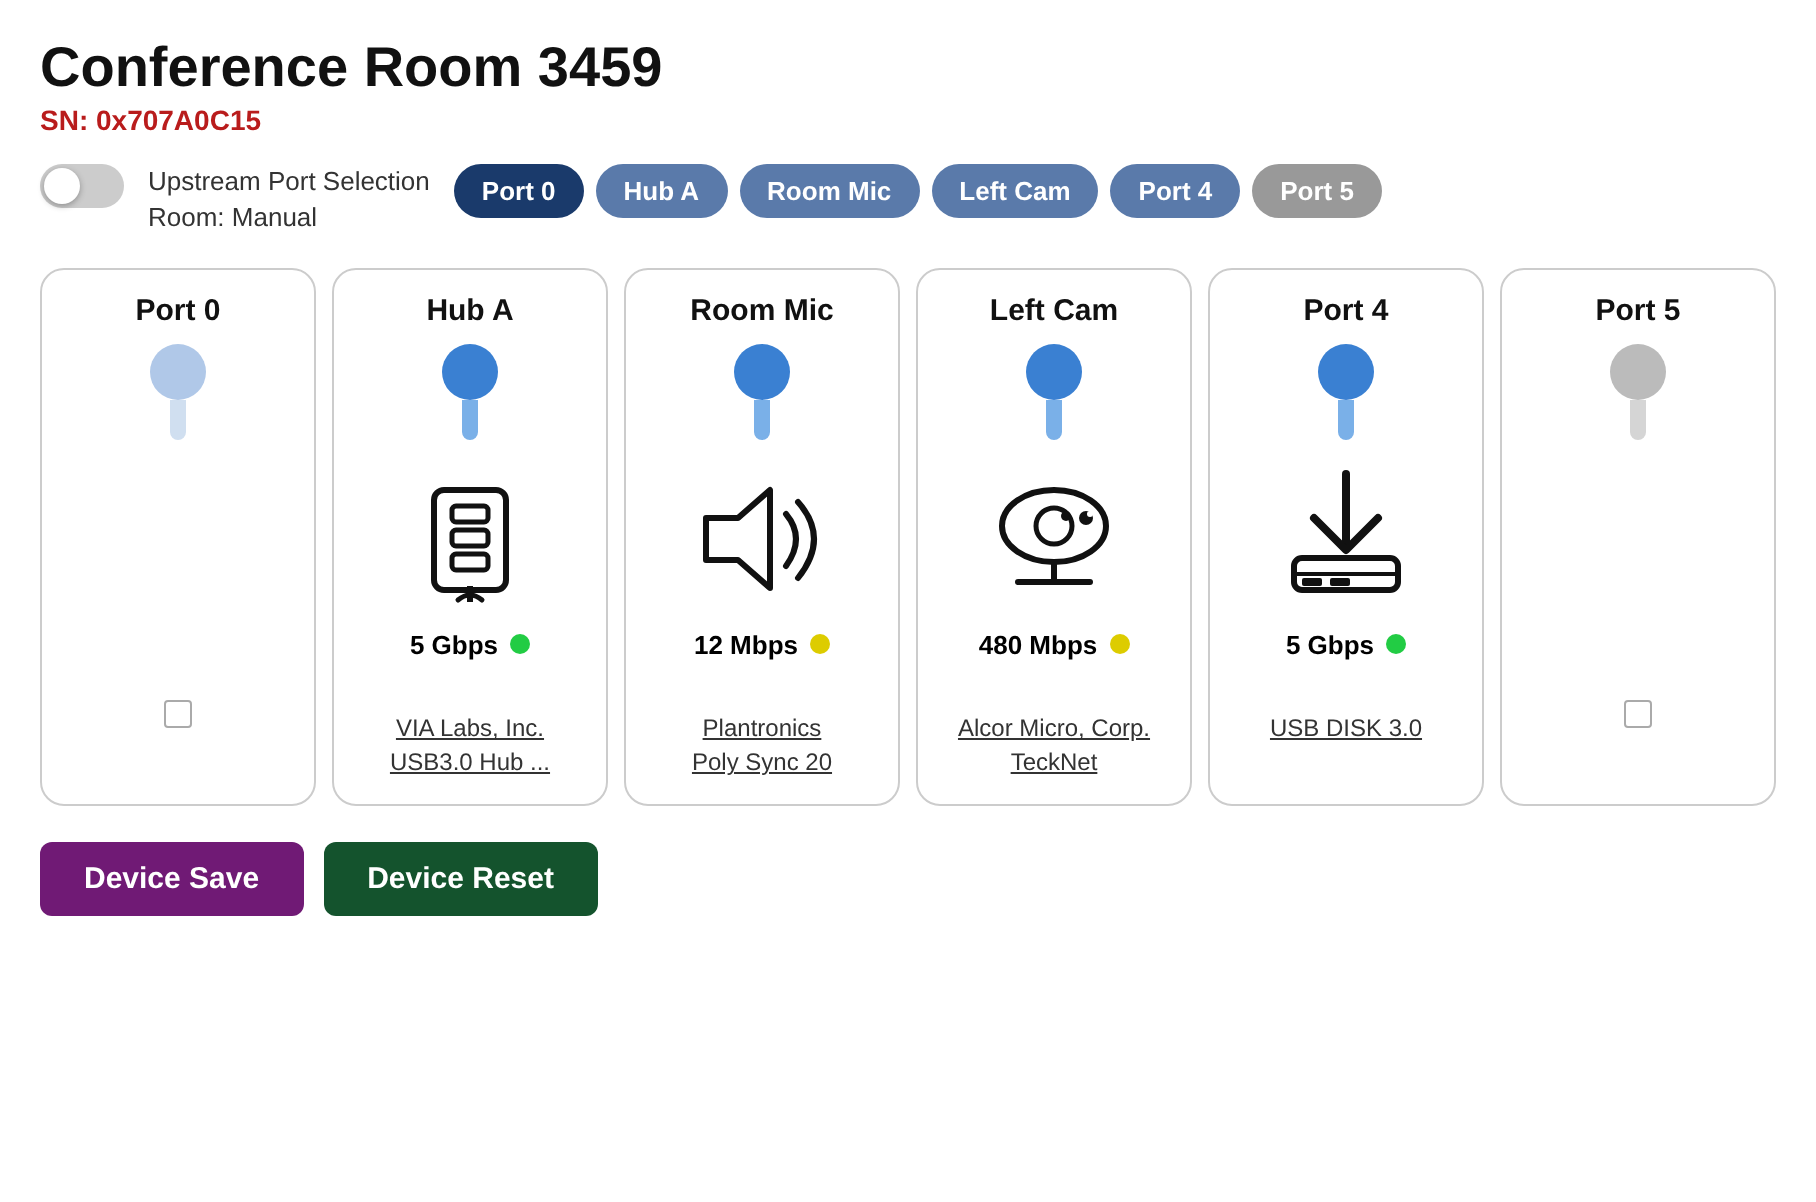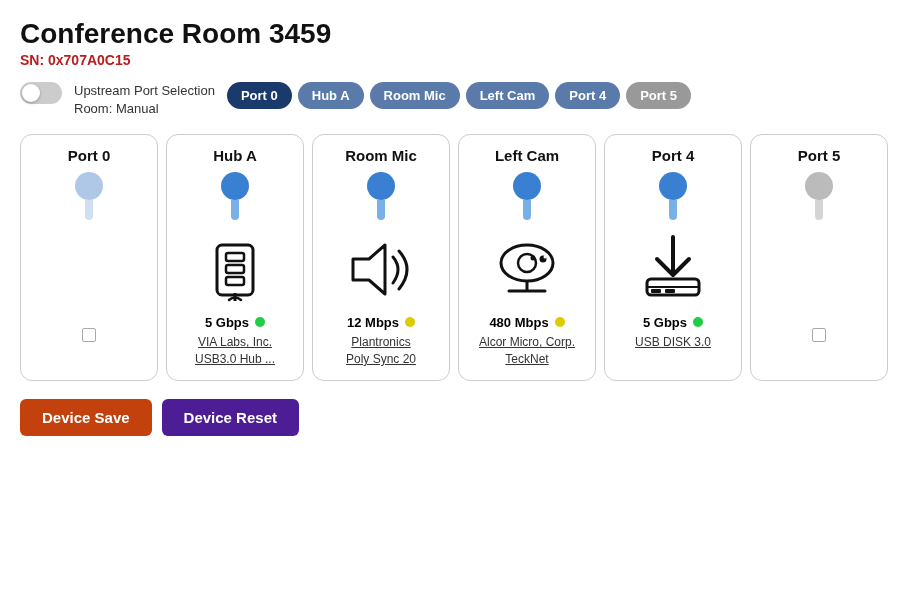--- a/index.html
+++ b/index.html
@@ -126,21 +126,21 @@
       align-items: center;
       justify-content: center;
       margin-bottom: 8px;
     }
     .speed-row {
       display: flex;
       align-items: center;
       gap: 6px;
       font-size: 13px;
       font-weight: 600;
-      margin-bottom: 2px;
+      margin-bottom: 24px;
       min-height: 20px;
     }
     .speed-dot {
       width: 10px;
       height: 10px;
       border-radius: 50%;
       flex-shrink: 0;
     }
     .device-label {
       font-size: 12px;
@@ -157,31 +157,31 @@
       margin-top: auto;
       margin-bottom: 0;
     }
 
     .footer-row {
       display: flex;
       gap: 10px;
       margin-top: 4px;
     }
     .btn-save {
-      background: #c2410c;
+      background: #701a75;
       color: #fff;
       border: none;
       border-radius: 6px;
       padding: 10px 22px;
       font-size: 15px;
       font-weight: 600;
       cursor: pointer;
     }
     .btn-reset {
-      background: #4c1d95;
+      background: #14532d;
       color: #fff;
       border: none;
       border-radius: 6px;
       padding: 6px 22px;
       font-size: 15px;
       font-weight: 600;
       cursor: pointer;
     }
 
     

